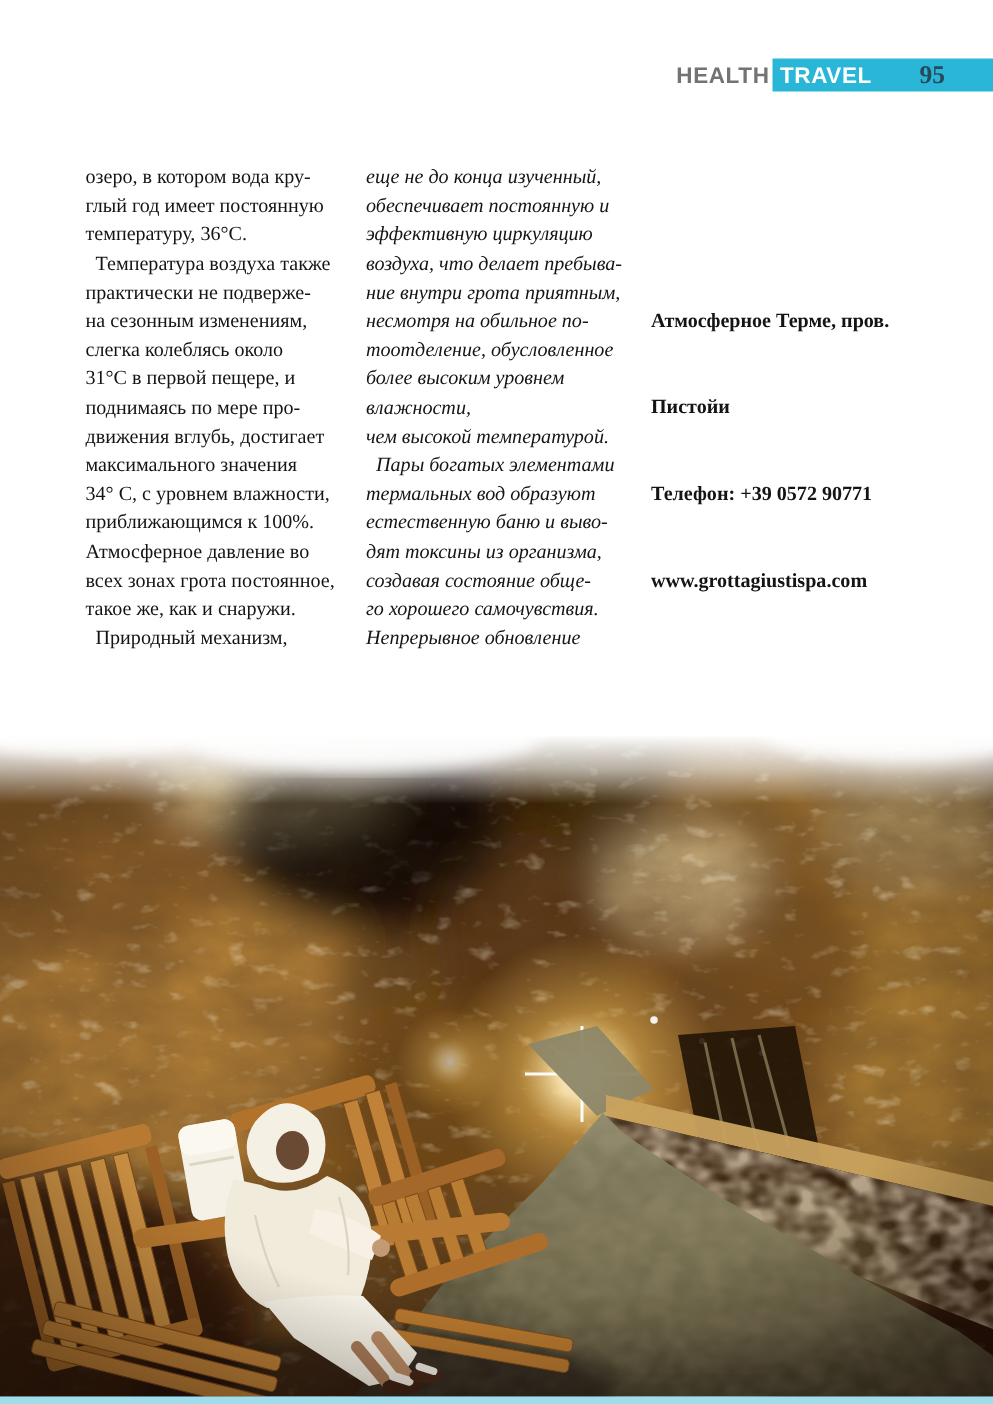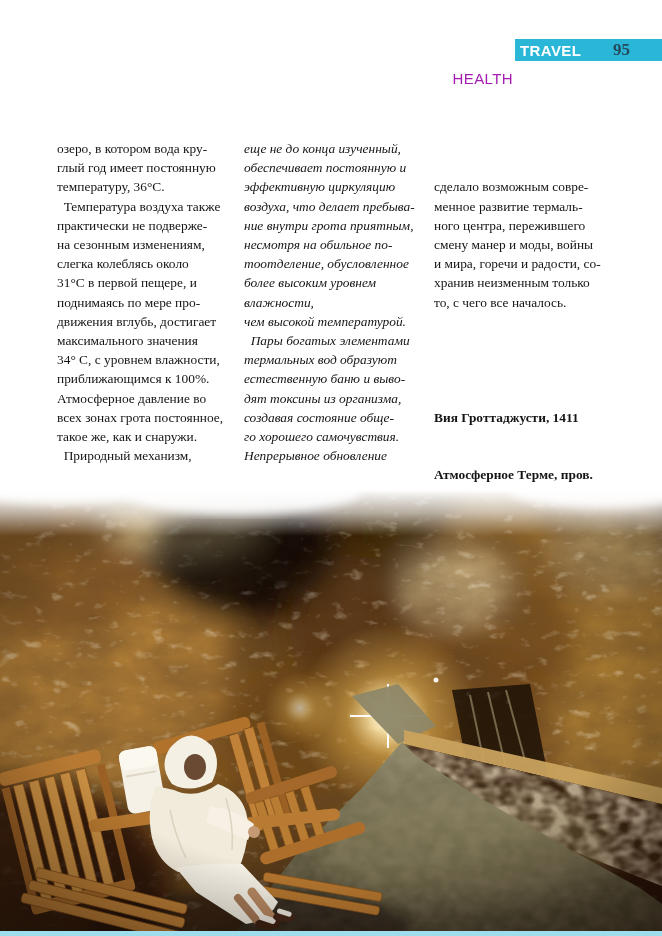--- a/index.html
+++ b/index.html
@@ -1,30 +1,30 @@
 <!DOCTYPE html>
 <html><head>
 <meta charset="utf-8">
 <style>
   html,body{margin:0;padding:0;background:#ffffff;}
   .page{position:relative;width:662px;height:936px;background:#ffffff;overflow:hidden;
         font-family:"Liberation Serif",serif;}
   
   .hdr-health{position:absolute;top:42px;right:149px;
-    font-family:"Liberation Sans",sans-serif;font-weight:normal;font-size:15px;
-    letter-spacing:.4px;color:#a21caf;margin-top:28px;}
+    font-family:"Liberation Sans",sans-serif;font-weight:bold;font-size:15px;
+    letter-spacing:.4px;color:#737373;}
   .hdr-box{position:absolute;top:39px;left:515px;width:152px;height:22px;
     background:#2ab6d6;display:flex;align-items:center;}
   .hdr-travel{font-family:"Liberation Sans",sans-serif;font-weight:bold;font-size:15px;
     letter-spacing:.4px;color:#ffffff;margin-left:5px;}
   .hdr-pagenum{position:absolute;right:37px;top:1px;
     font-family:"Liberation Serif",serif;font-weight:700;font-size:17px;color:#26495c;}
   
   .cols{position:absolute;top:108px;left:57px;display:flex;gap:12px;}
-  .col{white-space:pre-wrap;font-size:13.4px;line-height:19.2px;color:#141414;margin-top:31px;}
+  .col{white-space:pre-wrap;font-size:13.4px;line-height:19.2px;color:#141414;}
   .col1{width:175px;}
   .col2{width:178px;font-style:italic;}
   .col3{width:185px;}
   .contact{margin-top:19px;font-weight:bold;}
   .contact div{min-height:19.2px;}
   
   .photo{position:absolute;top:490px;left:0;width:662px;height:441px;}
   .photo svg{display:block;}
   .sr-caption{position:absolute;width:1px;height:1px;overflow:hidden;clip:rect(0 0 0 0);}
   
@@ -72,29 +72,21 @@
 влажности,
 чем высокой температурой.
   Пары богатых элементами
 термальных вод образуют
 естественную баню и выво-
 дят токсины из организма,
 создавая состояние обще-
 го хорошего самочувствия.
 Непрерывное обновление</div>
     <div class="col col3">
-      <div>сделало возможным совре-
-менное развитие термаль-
-ного центра, пережившего
-смену манер и моды, войны
-и мира, горечи и радости, со-
-хранив неизменным только
-то, с чего все началось.</div>
       <div class="contact">
-        <div>Вия Гроттаджусти, 1411</div>
         <div>Атмосферное Терме, пров.</div>
         <div>Пистойи</div>
         <div>Телефон: +39 0572 90771</div>
         <div>www.grottagiustispa.com</div>
       </div>
     </div>
   </main>
 
   <figure class="photo" style="margin:0">
     <figcaption class="sr-caption">Интерьер термального грота: золотистые скальные своды, каменная дорожка, человек в белом халате с капюшоном на деревянном шезлонге, белое полотенце</figcaption>

